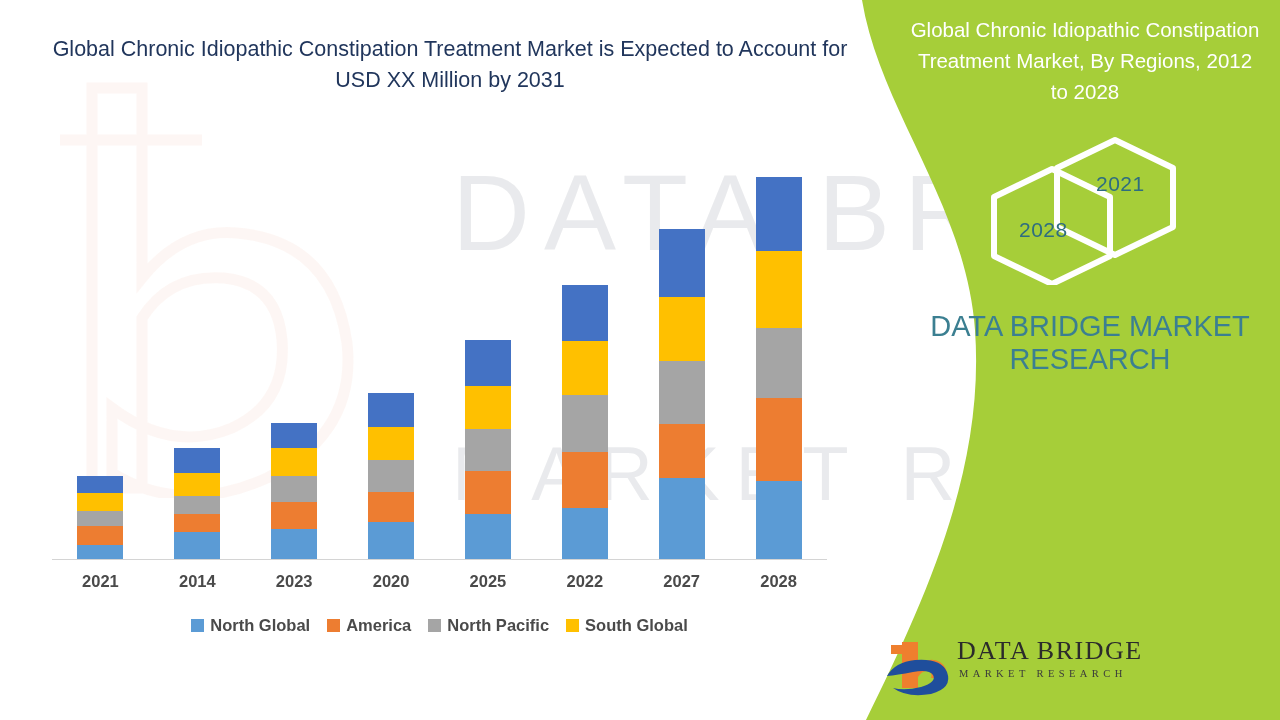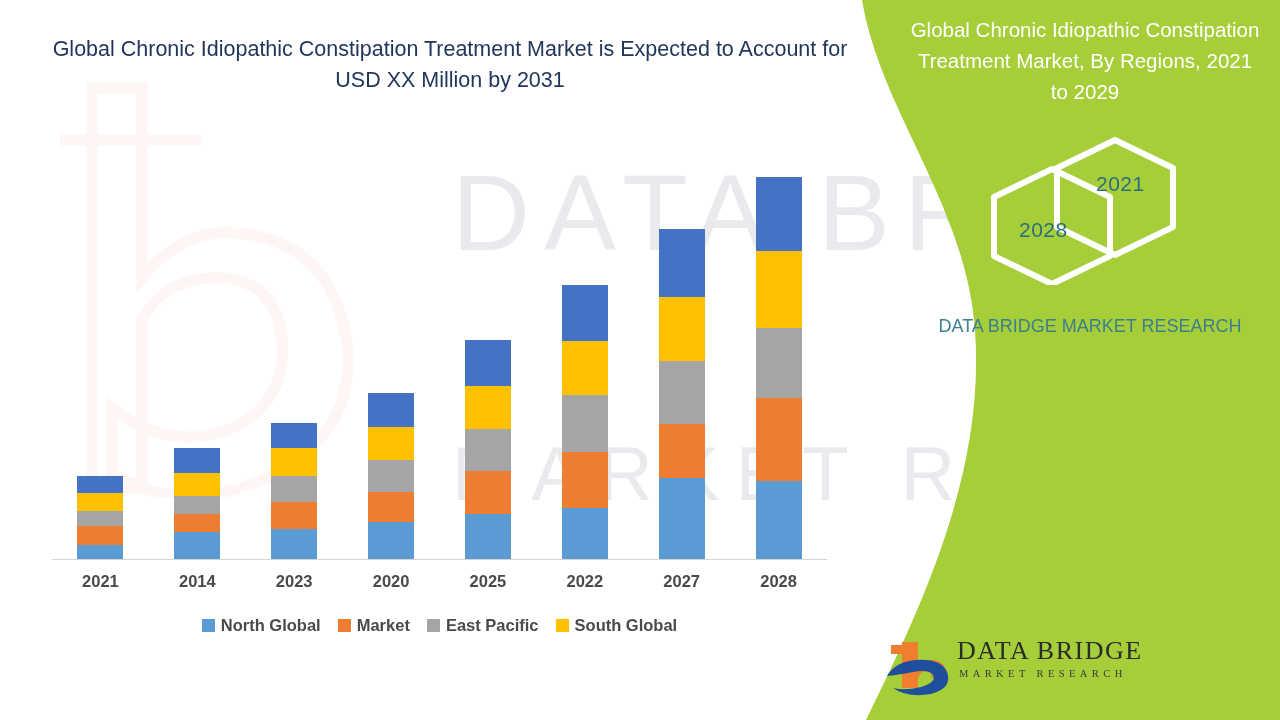--- a/index.html
+++ b/index.html
@@ -161,21 +161,21 @@
   }
   .hex-label-2021 { left: 196px; top: 172px; }
   .hex-label-2028 { left: 119px; top: 218px; }
 
   .brand-text {
     position: absolute;
     left: 20px; top: 310px;
     width: 340px;
     text-align: center;
     color: #3b7f91;
-    font-size: 18px;
+    font-size: 29px;
     line-height: 33px;
     font-weight: 400;
   }
 
   
   .logo {
     position: absolute;
     left: 885px; top: 632px;
     width: 225px; height: 66px;
   }
@@ -302,38 +302,38 @@
       <div class="xlabel">2028</div>
     </div>
 
   <div class="legend" id="legend-container">
       <div class="legend-item">
         <span class="legend-swatch" style="background: rgb(91, 155, 213);"></span>
         <span class="legend-label">North Global</span>
       </div>
       <div class="legend-item">
         <span class="legend-swatch" style="background: rgb(237, 125, 49);"></span>
-        <span class="legend-label">Market</span>
+        <span class="legend-label">America</span>
       </div>
       <div class="legend-item">
         <span class="legend-swatch" style="background: rgb(165, 165, 165);"></span>
-        <span class="legend-label">East Pacific</span>
+        <span class="legend-label">North Pacific</span>
       </div>
       <div class="legend-item">
         <span class="legend-swatch" style="background: rgb(255, 192, 0);"></span>
         <span class="legend-label">South Global</span>
       </div>
     </div>
 
   <svg class="green-panel" viewBox="0 0 1280 720" preserveAspectRatio="none">
     <path id="green-shape" d="M 862 0 L 1280 0 L 1280 720 L 866 720 C 925 600 985 470 975 330 C 966 205 880 110 862 0 Z" fill="#a6ce39"></path>
   </svg>
 
   <div class="green-content">
-    <div class="panel-title">Global Chronic Idiopathic Constipation Treatment Market, By Regions, 2021 to 2029</div>
+    <div class="panel-title">Global Chronic Idiopathic Constipation Treatment Market, By Regions, 2012 to 2028</div>
 
     <svg class="hexwrap" viewBox="0 0 220 150">
       <polygon points="135,5 193,33 193,92 135,120 77,92 77,33" fill="none" stroke="#ffffff" stroke-width="6" stroke-linejoin="round"></polygon>
       <polygon points="72,34 130,62 130,121 72,149 14,121 14,62" fill="none" stroke="#ffffff" stroke-width="6" stroke-linejoin="round"></polygon>
     </svg>
     <div class="hex-label hex-label-2021">2021</div>
     <div class="hex-label hex-label-2028">2028</div>
 
     <div class="brand-text">DATA BRIDGE MARKET RESEARCH</div>
   </div>

